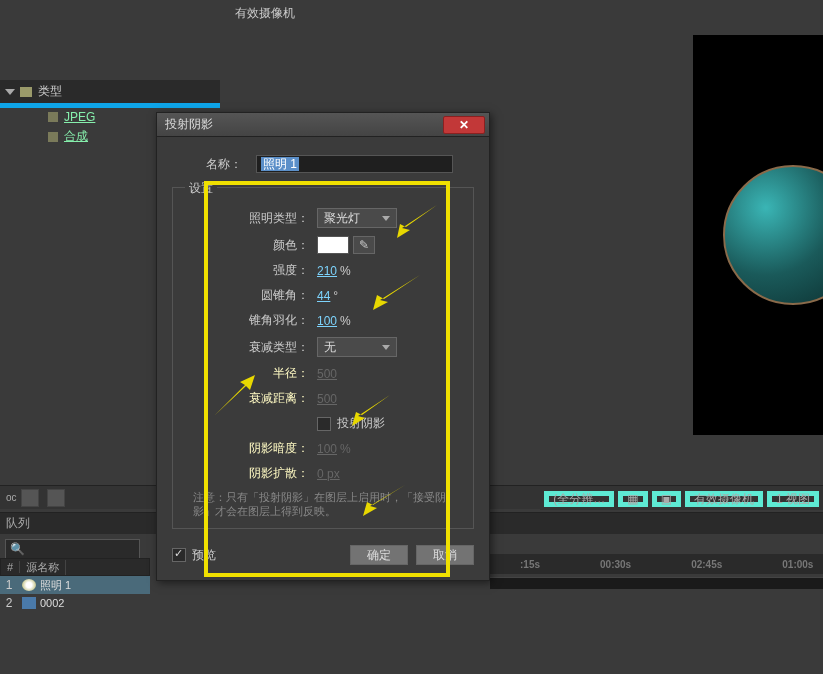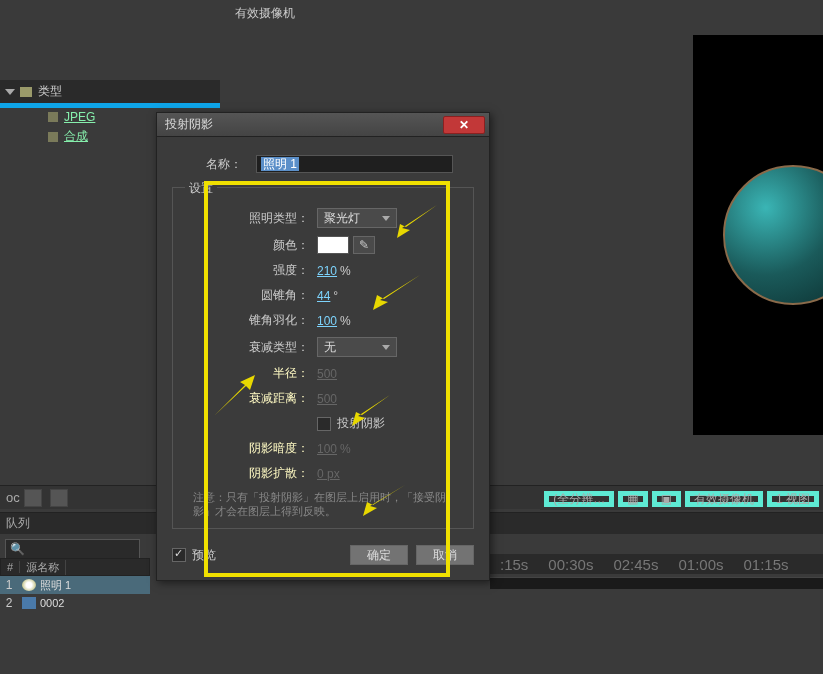--- a/index.html
+++ b/index.html
@@ -78,21 +78,21 @@
 .comp-icon2 { background: #4a7aaa; }
 
 
 .preview { position: absolute; right: 0; top: 35px; width: 130px; height: 400px; background: #000; overflow: hidden; }
 .preview .sphere { position: absolute; right: -40px; top: 130px; width: 140px; height: 140px; border-radius: 50%; background: radial-gradient(circle at 30% 30%, #3ab5b5 0%, #1a5a5a 50%, #0a2a2a 100%); border: 2px solid #8a6a4a; }
 .preview-toolbar { position: absolute; right: 0; top: 488px; height: 22px; display: flex; align-items: center; gap: 4px; background: #333; padding: 0 4px; font-size: 11px; color: #aaa; }
 .pt-item { padding: 0 4px; border: 5px solid #5eead4; height: 16px; display: flex; align-items: center; }
 
 
 .timeline { position: absolute; left: 490px; bottom: 100px; right: 0; height: 20px; background: #2a2a2a; display: flex; align-items: center; }
-.tl-mark { color: #777; font-size: 15px; margin: 0 10px; }
+.tl-mark { color: #777; font-size: 10px; margin: 0 30px; font-weight: bold; }
 .tl-ruler { position: absolute; left: 490px; bottom: 85px; right: 0; height: 12px; background: #1a1a1a; border-top: 1px solid #444; }
 
 </style>
 </head>
 <body>
 
 <div class="top-text">有效摄像机</div>
 
 <div class="project-section">
   <div class="tree-header">
@@ -222,21 +222,21 @@
     </svg></div>
 <div class="arrow" style="left:340px; top:390px;"><svg width="55" height="40">
       <path d="M50 5 L18 26 L25 28 L12 36 L16 22 L22 25 Z"></path>
     </svg></div>
 <div class="arrow" style="left:350px; top:480px;"><svg width="60" height="40">
       <path d="M55 5 L20 26 L27 28 L13 36 L17 22 L23 25 Z"></path>
     </svg></div>
 
 <div class="toolbar-bottom">
   <div style="width:6px"></div>
-  <span style="color:#aaa;font-size:13px;margin-right:0;">oc</span>
+  <span style="color:#aaa;font-size:10px;margin-right:0;">oc</span>
   <div class="tool-icon"></div>
   <div class="tool-icon"></div>
 </div>
 
 <div class="bottom-row">
   <span>队列</span>
 </div>
 
 <div class="search-row">
   <span class="mag">🔍</span>

